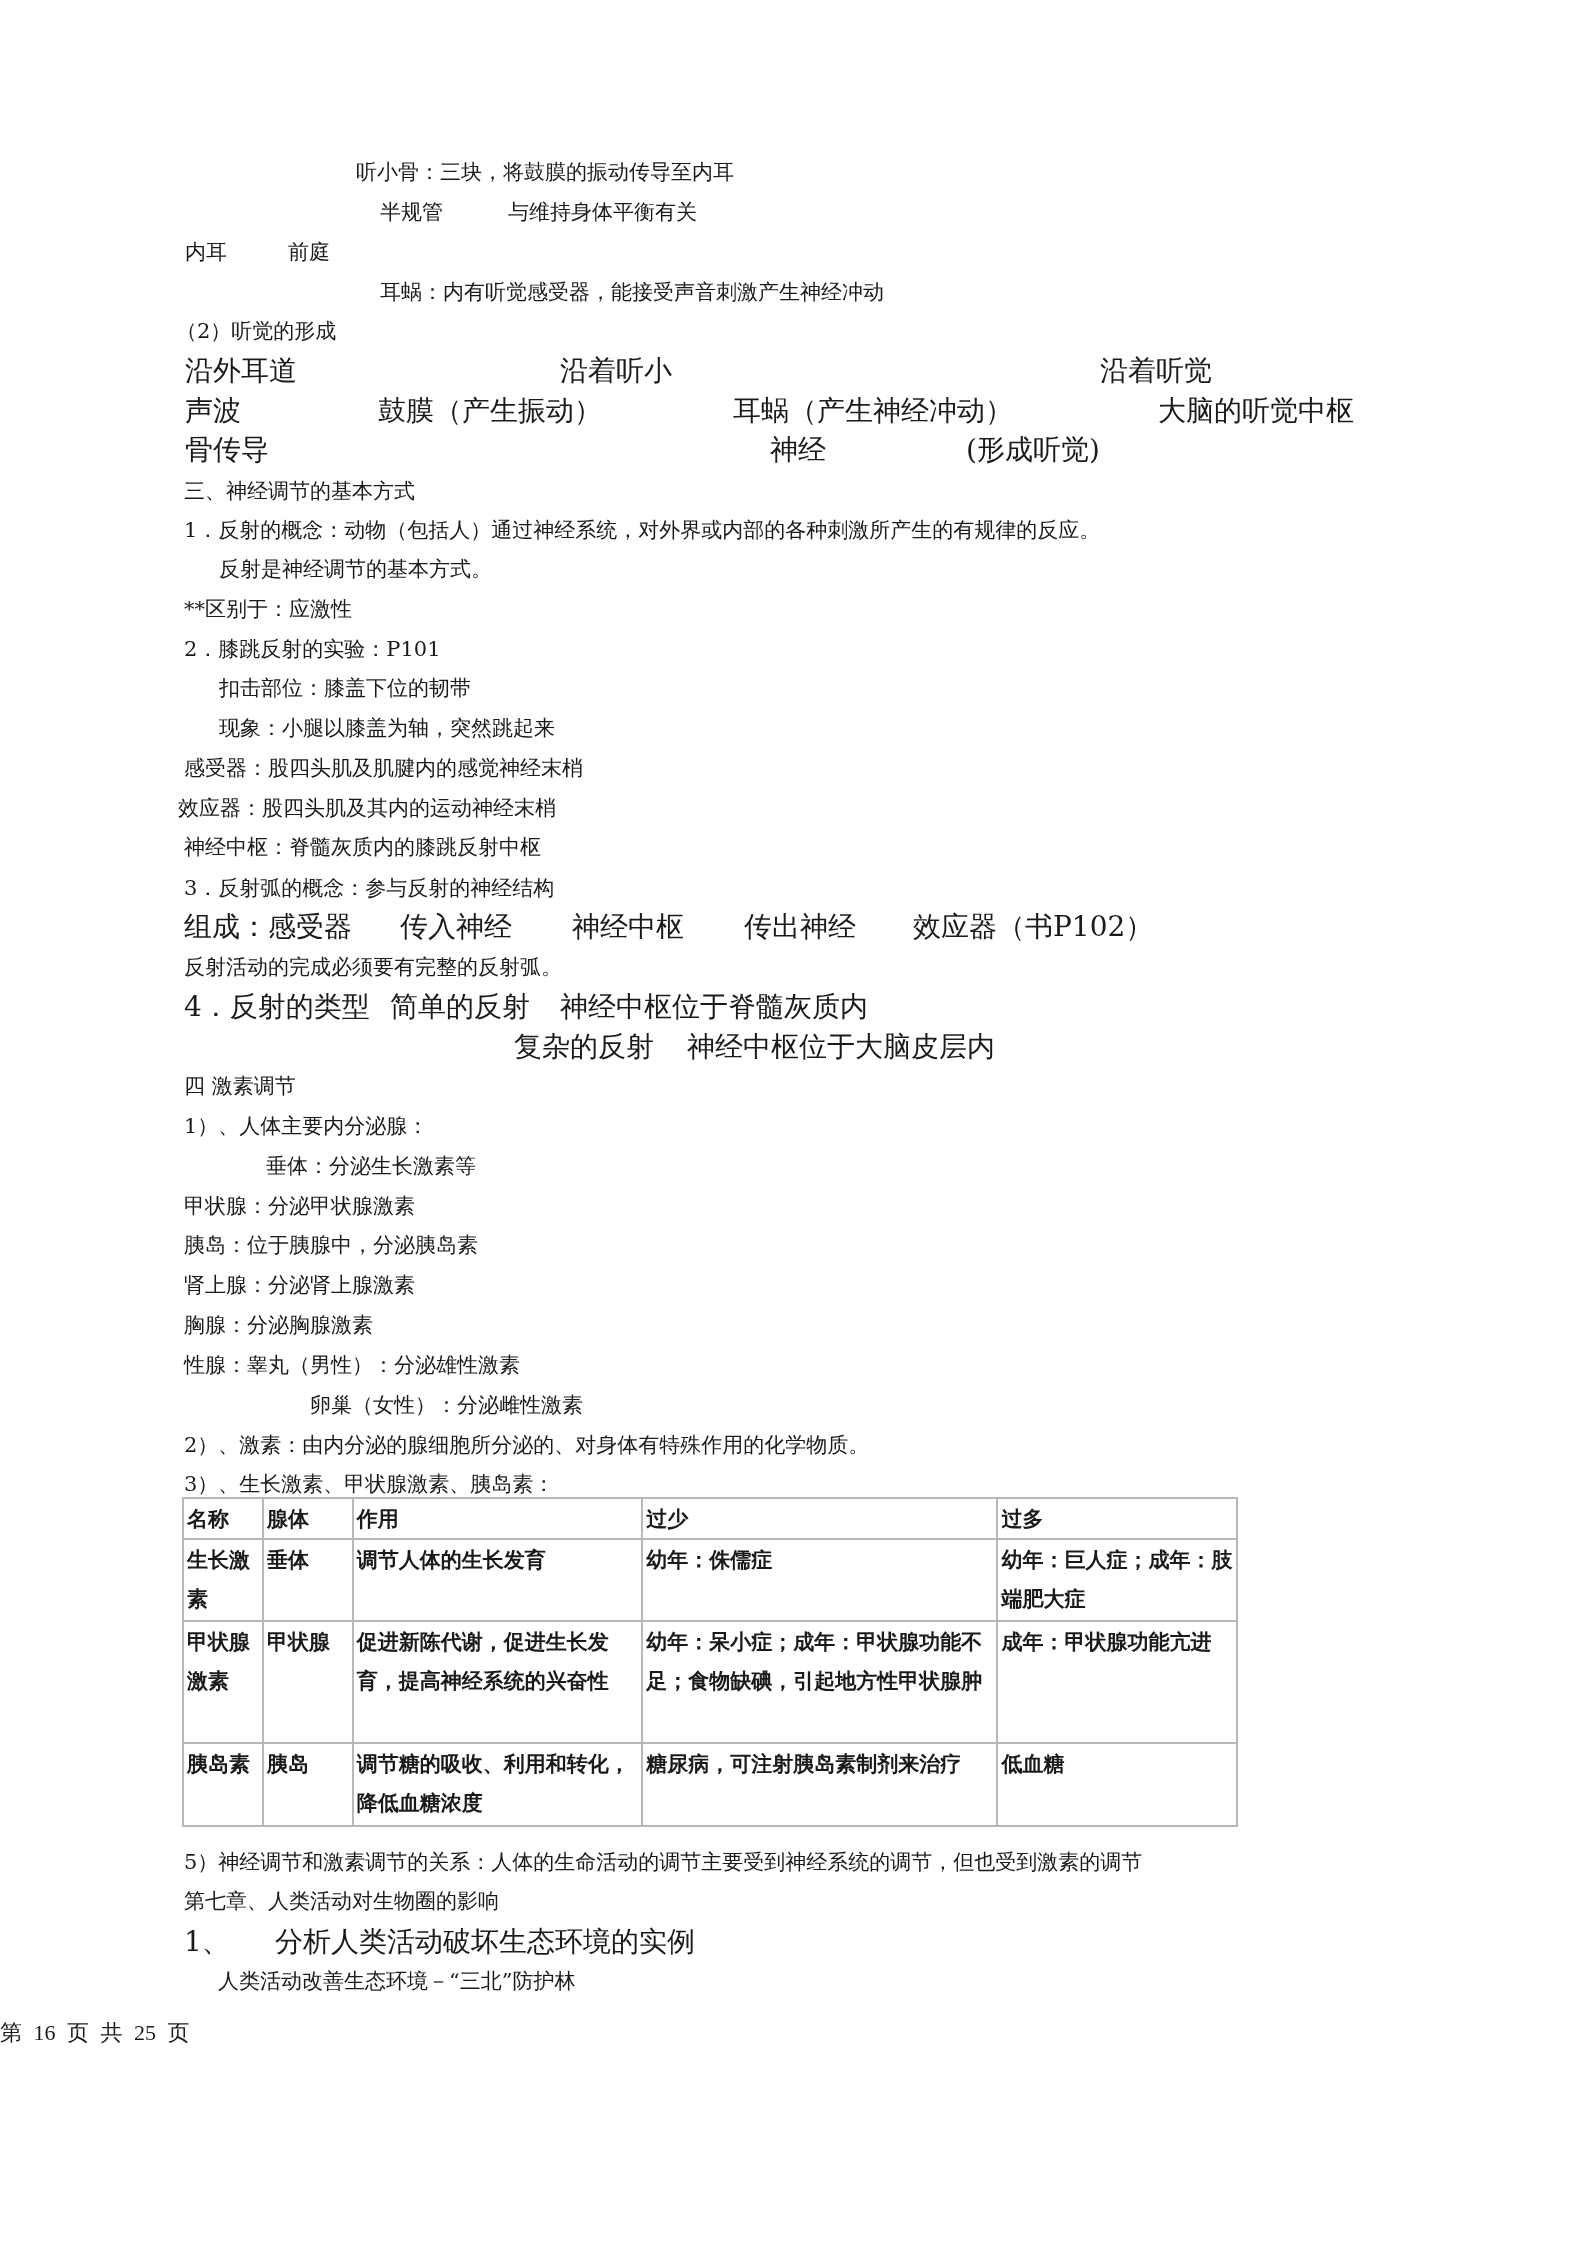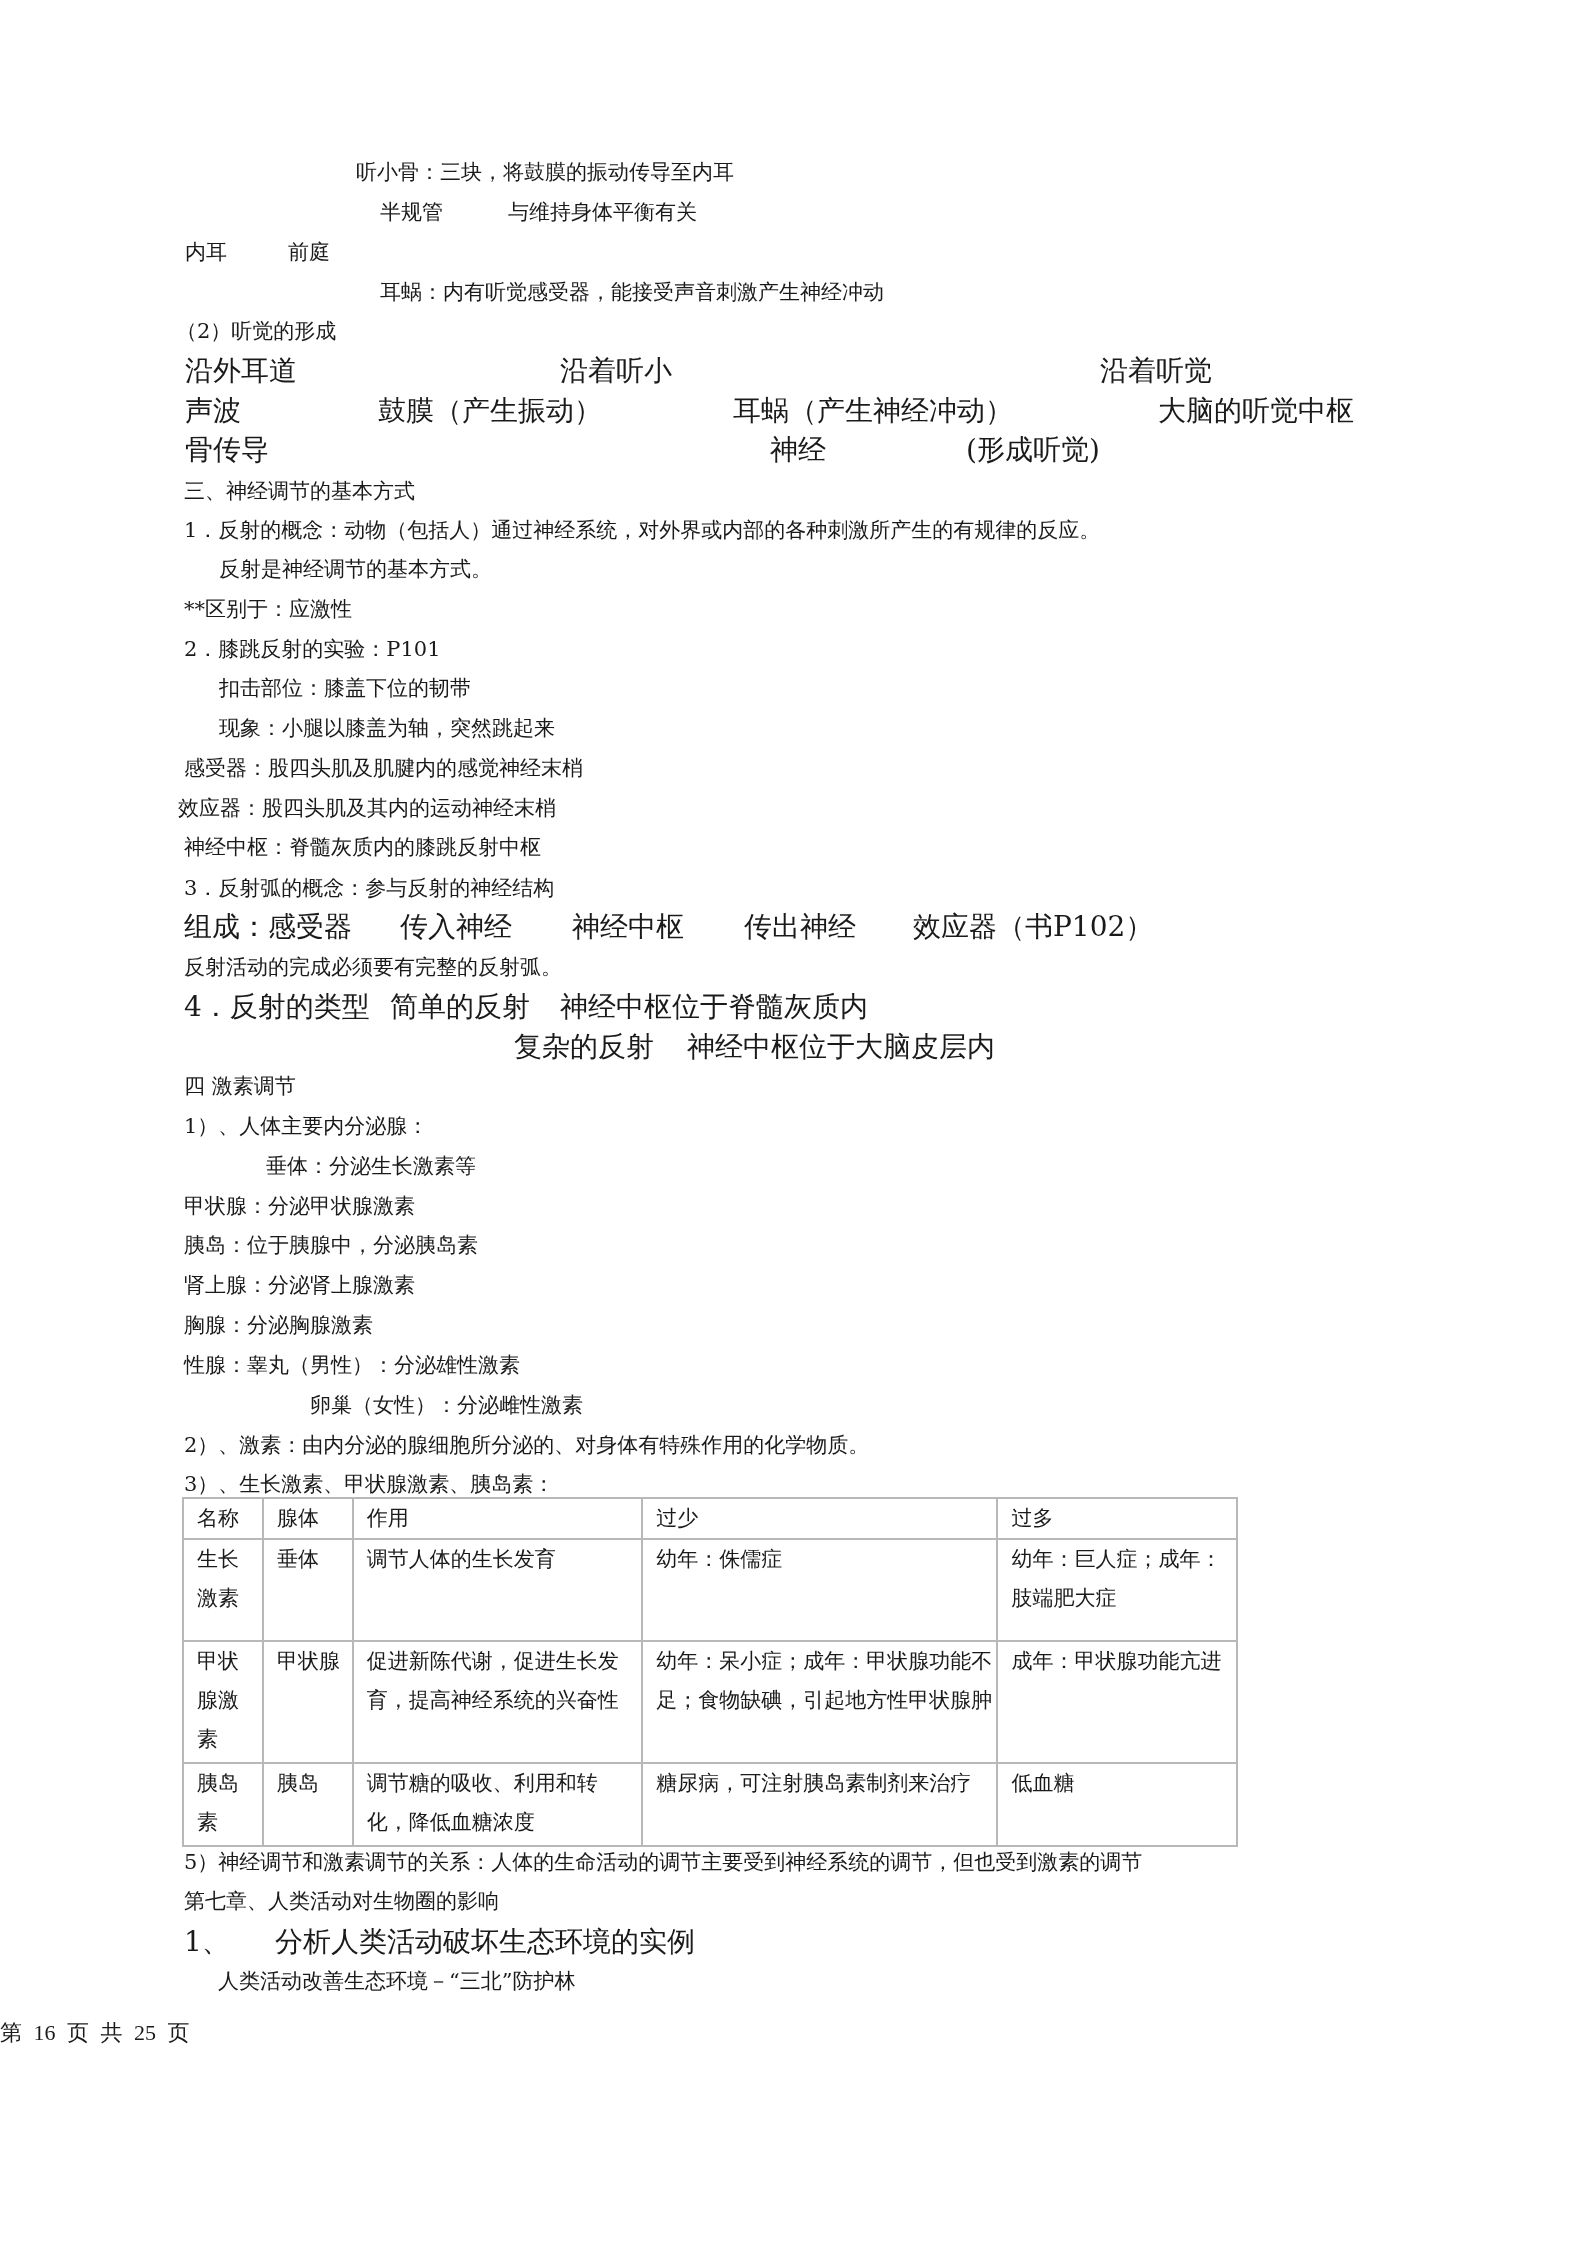--- a/index.html
+++ b/index.html
@@ -2,21 +2,21 @@
 <html><head>
 <meta charset="utf-8">
 <style>
   html, body { margin:0; padding:0; background:#ffffff; }
   body { width:1587px; height:2245px; position:relative; overflow:hidden;
          font-family:"DejaVu Serif","Liberation Serif",serif; color:#1a1a1a; }
   .ln { position:absolute; font-size:21px; line-height:26px; white-space:nowrap; }
   .seg { position:absolute; font-size:28px; line-height:26px; white-space:nowrap; }
   table.tbl { position:absolute; left:182px; top:1497px; width:1056px; border-collapse:collapse;
               font-size:21px; line-height:39px; }
-  table.tbl td { border:2px solid #b8b8b8; vertical-align:top; padding:0 2px 0 13px; }
+  table.tbl td { border:2px solid #b8b8b8; vertical-align:top; padding:0 2px 0 3px;font-weight:bold; }
   .footer { position:absolute; top:2018px; left:0; width:1587px; 
             font-family:"Liberation Serif","DejaVu Serif",serif; font-size:22px; word-spacing:6px; }
 </style>
 </head>
 <body>
 
 <div class="ln" style="left:356px;top:159px">听小骨：三块，将鼓膜的振动传导至内耳</div>
 <div class="ln" style="left:380px;top:199px">半规管</div>
 <div class="ln" style="left:508px;top:199px">与维持身体平衡有关</div>
 <div class="ln" style="left:185px;top:239px">内耳</div>
@@ -79,21 +79,21 @@
       <col style="width:240px">
     </colgroup>
   <tbody>
       <tr>
     <td>名称</td>
     <td>腺体</td>
     <td>作用</td>
     <td>过少</td>
     <td>过多</td>
   </tr>
-  <tr style="height:102px">
+  <tr style="height:82px">
     <td>生长激素</td>
     <td>垂体</td>
     <td>调节人体的生长发育</td>
     <td>幼年：侏儒症</td>
     <td>幼年：巨人症；成年：肢端肥大症</td>
   </tr>
   <tr style="height:122px">
     <td>甲状腺激素</td>
     <td>甲状腺</td>
     <td>促进新陈代谢，促进生长发育，提高神经系统的兴奋性</td>

